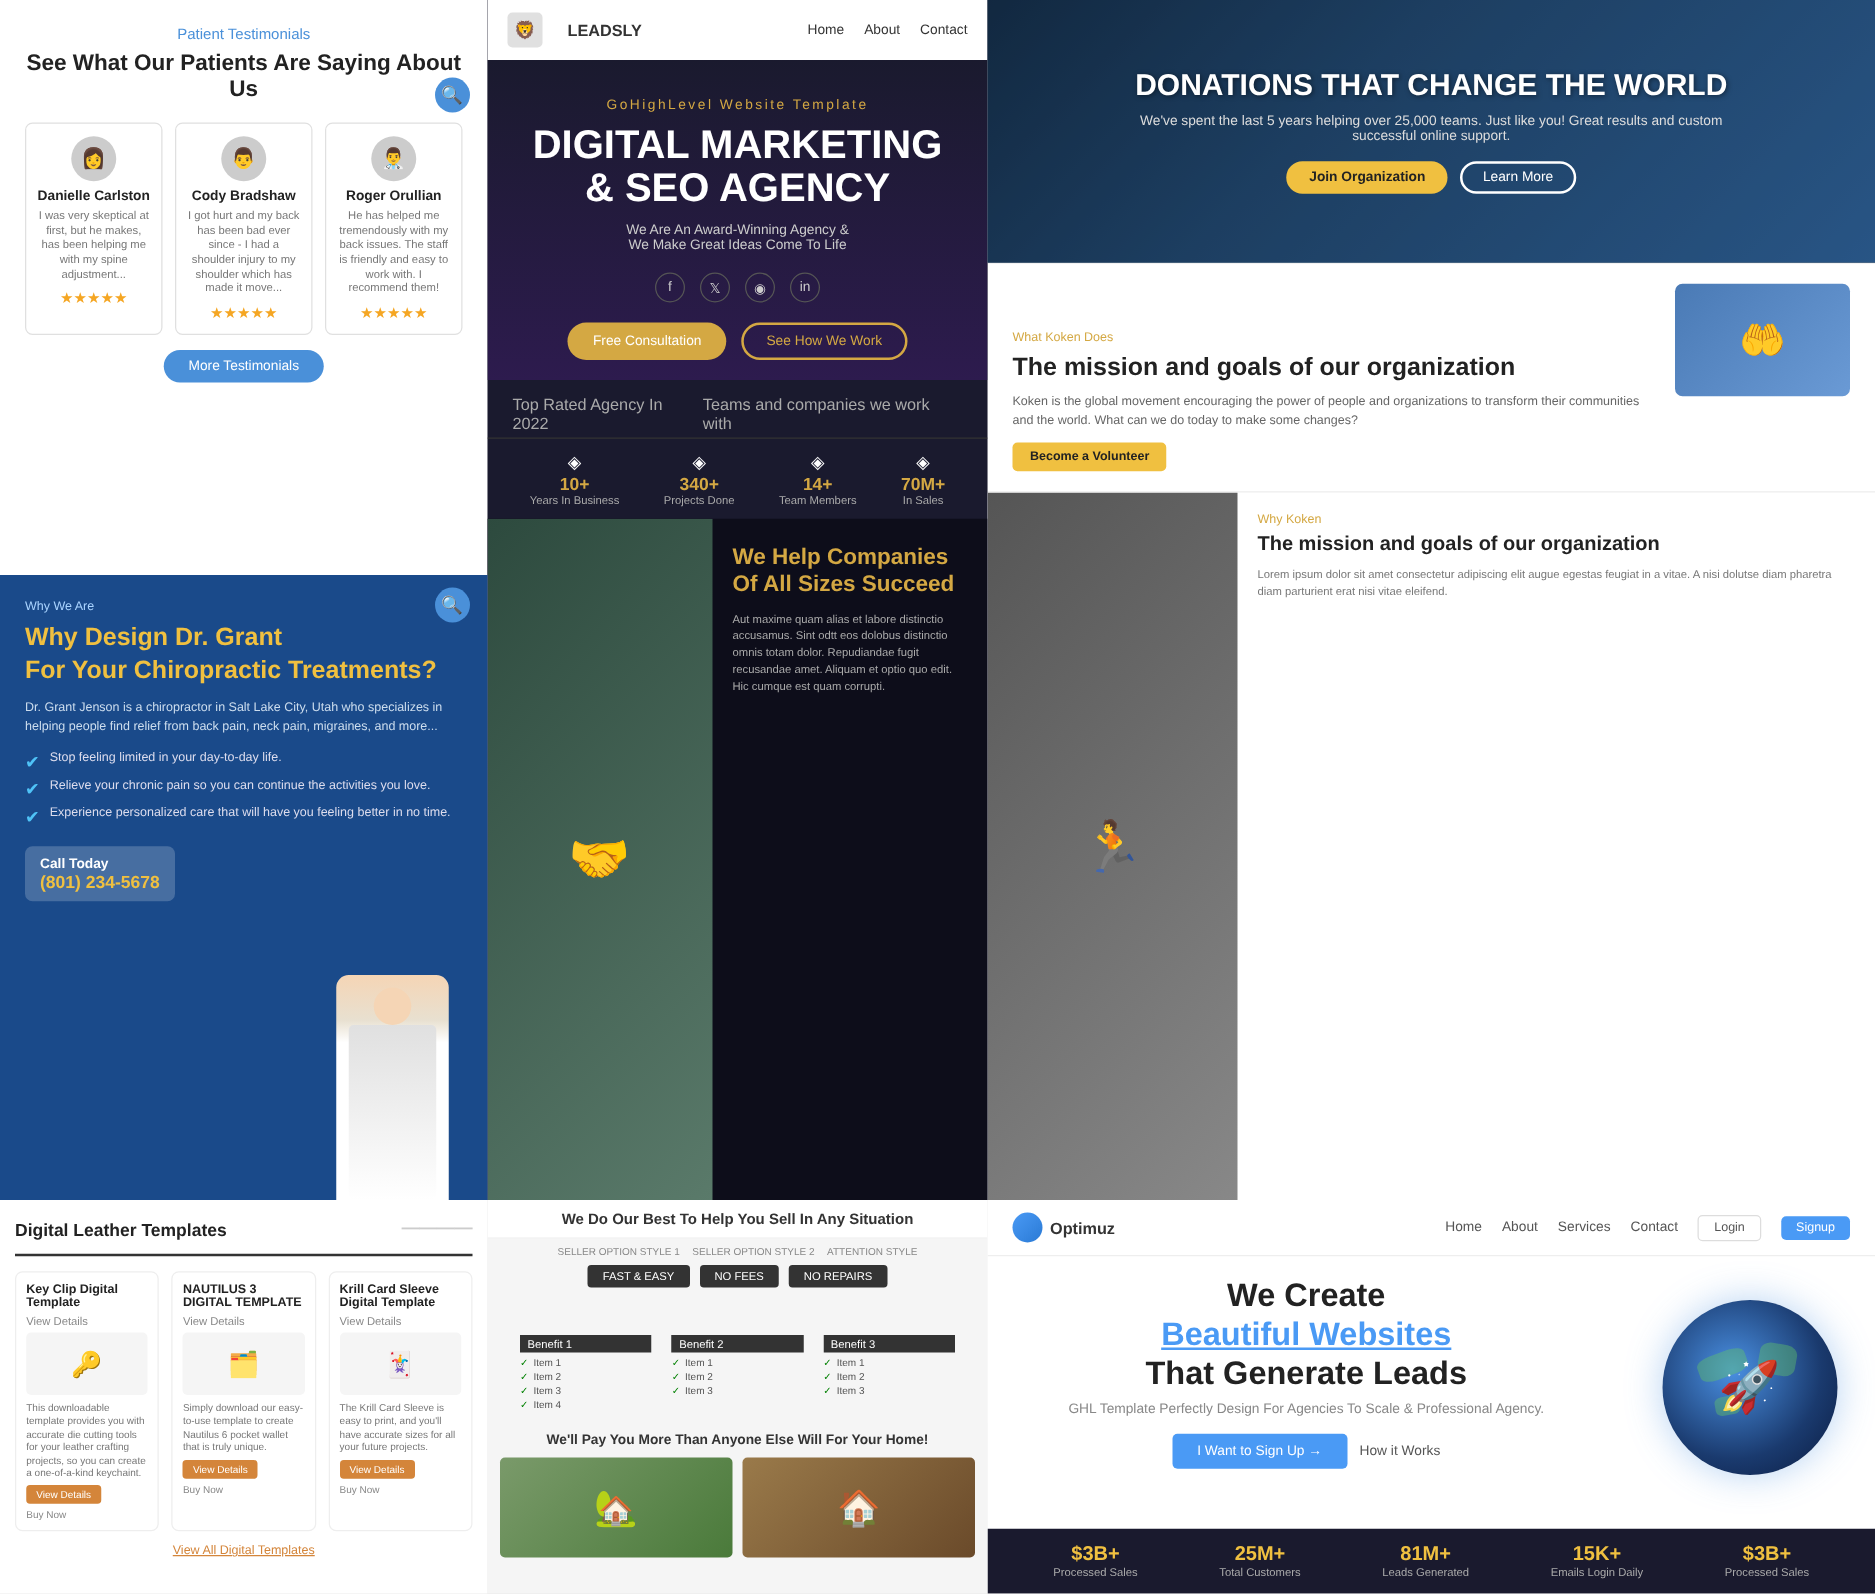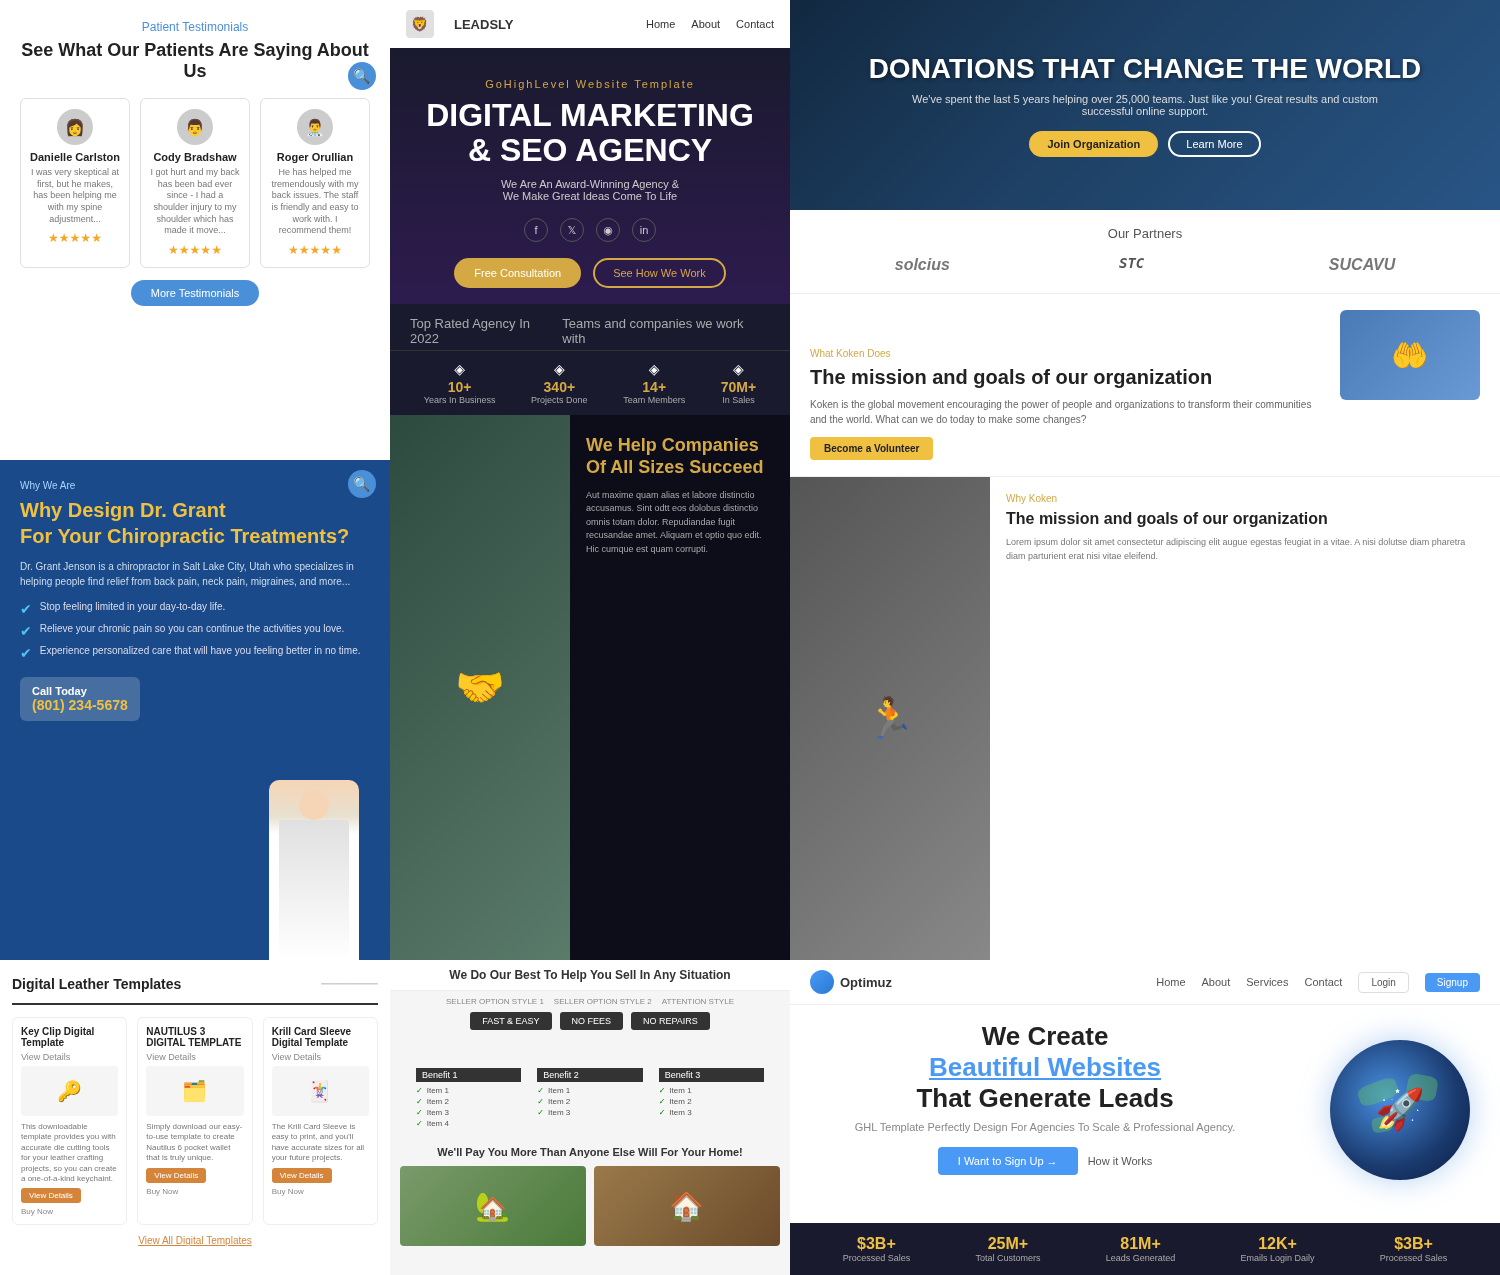--- a/index.html
+++ b/index.html
@@ -178,21 +178,21 @@
       align-items: center;
       justify-content: center;
       padding: 20px;
     }
     .donations-hero-overlay {
       position: absolute; inset: 0;
       background: rgba(0,0,0,0.45);
     }
     .donations-title {
       position: relative;
-      font-size: 28px;
+      font-size: 24px;
       font-weight: 900;
       color: #fff;
       text-align: center;
       line-height: 1.15;
       margin-bottom: 8px;
       text-shadow: 1px 1px 4px rgba(0,0,0,0.5);
     }
     .donations-subtitle {
       position: relative;
       font-size: 11px;
@@ -492,32 +492,20 @@
       <div class="donations-title" style="z-index:2;">
         <span>DONATIONS THAT CHANGE THE WORLD</span>
       </div>
       <div class="donations-subtitle" style="z-index:2;max-width:500px;">We've spent the last 5 years helping over 25,000 teams. Just like you! Great results and custom successful online support.</div>
       <div class="donations-btns" style="z-index:2;">
         <button class="btn-join">Join Organization</button>
         <button class="btn-learn">Learn More</button>
       </div>
     </div>
 
-    <div class="partners-section">
-      <div class="partners-title">Our Partners</div>
-      <div class="partners-logos">
-        <span class="partner-logo">solcius</span>
-        <span class="partner-logo" style="font-family:monospace;">
-          <svg width="40" height="20" viewBox="0 0 40 20">
-              <text y="15" font-size="14" fill="#555">STC</text>
-            </svg>
-        </span>
-        <span class="partner-logo">SUCAVU</span>
-      </div>
-    </div>
 
     <div class="mission-section">
       <div class="mission-content">
         <div class="mission-label">What Koken Does</div>
         <div class="mission-title">The mission and goals of our organization</div>
         <div class="mission-text">Koken is the global movement encouraging the power of people and organizations to transform their communities and the world. What can we do today to make some changes?</div>
         <button class="btn-volunteer">Become a Volunteer</button>
       </div>
       <div class="mission-image">🤲</div>
     </div>
@@ -699,21 +687,21 @@
       </div>
       <div class="opt-stat">
         <div class="opt-stat-num">25M+</div>
         <div class="opt-stat-label">Total Customers</div>
       </div>
       <div class="opt-stat">
         <div class="opt-stat-num">81M+</div>
         <div class="opt-stat-label">Leads Generated</div>
       </div>
       <div class="opt-stat">
-        <div class="opt-stat-num">12K+</div>
+        <div class="opt-stat-num">15K+</div>
         <div class="opt-stat-label">Emails Login Daily</div>
       </div>
       <div class="opt-stat">
         <div class="opt-stat-num">$3B+</div>
         <div class="opt-stat-label">Processed Sales</div>
       </div>
     </div>
   </div>
 
 </div>

